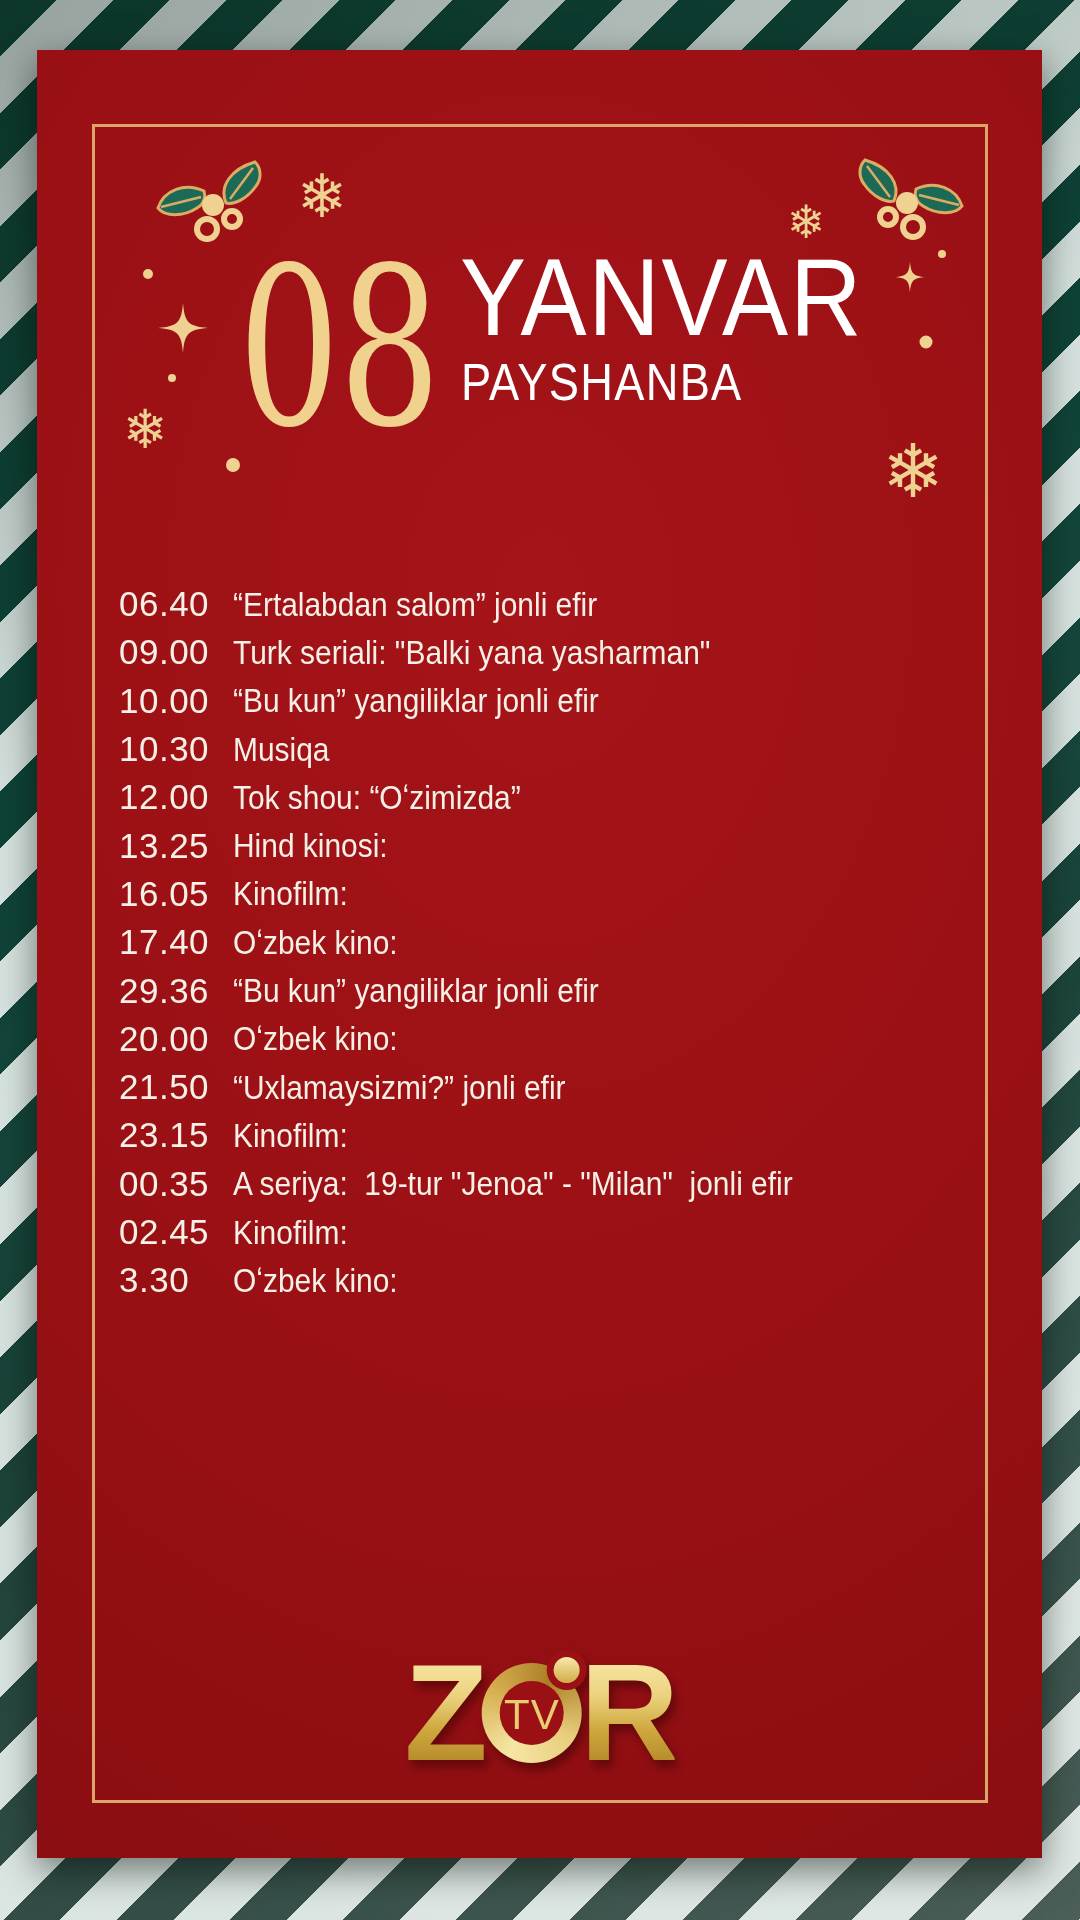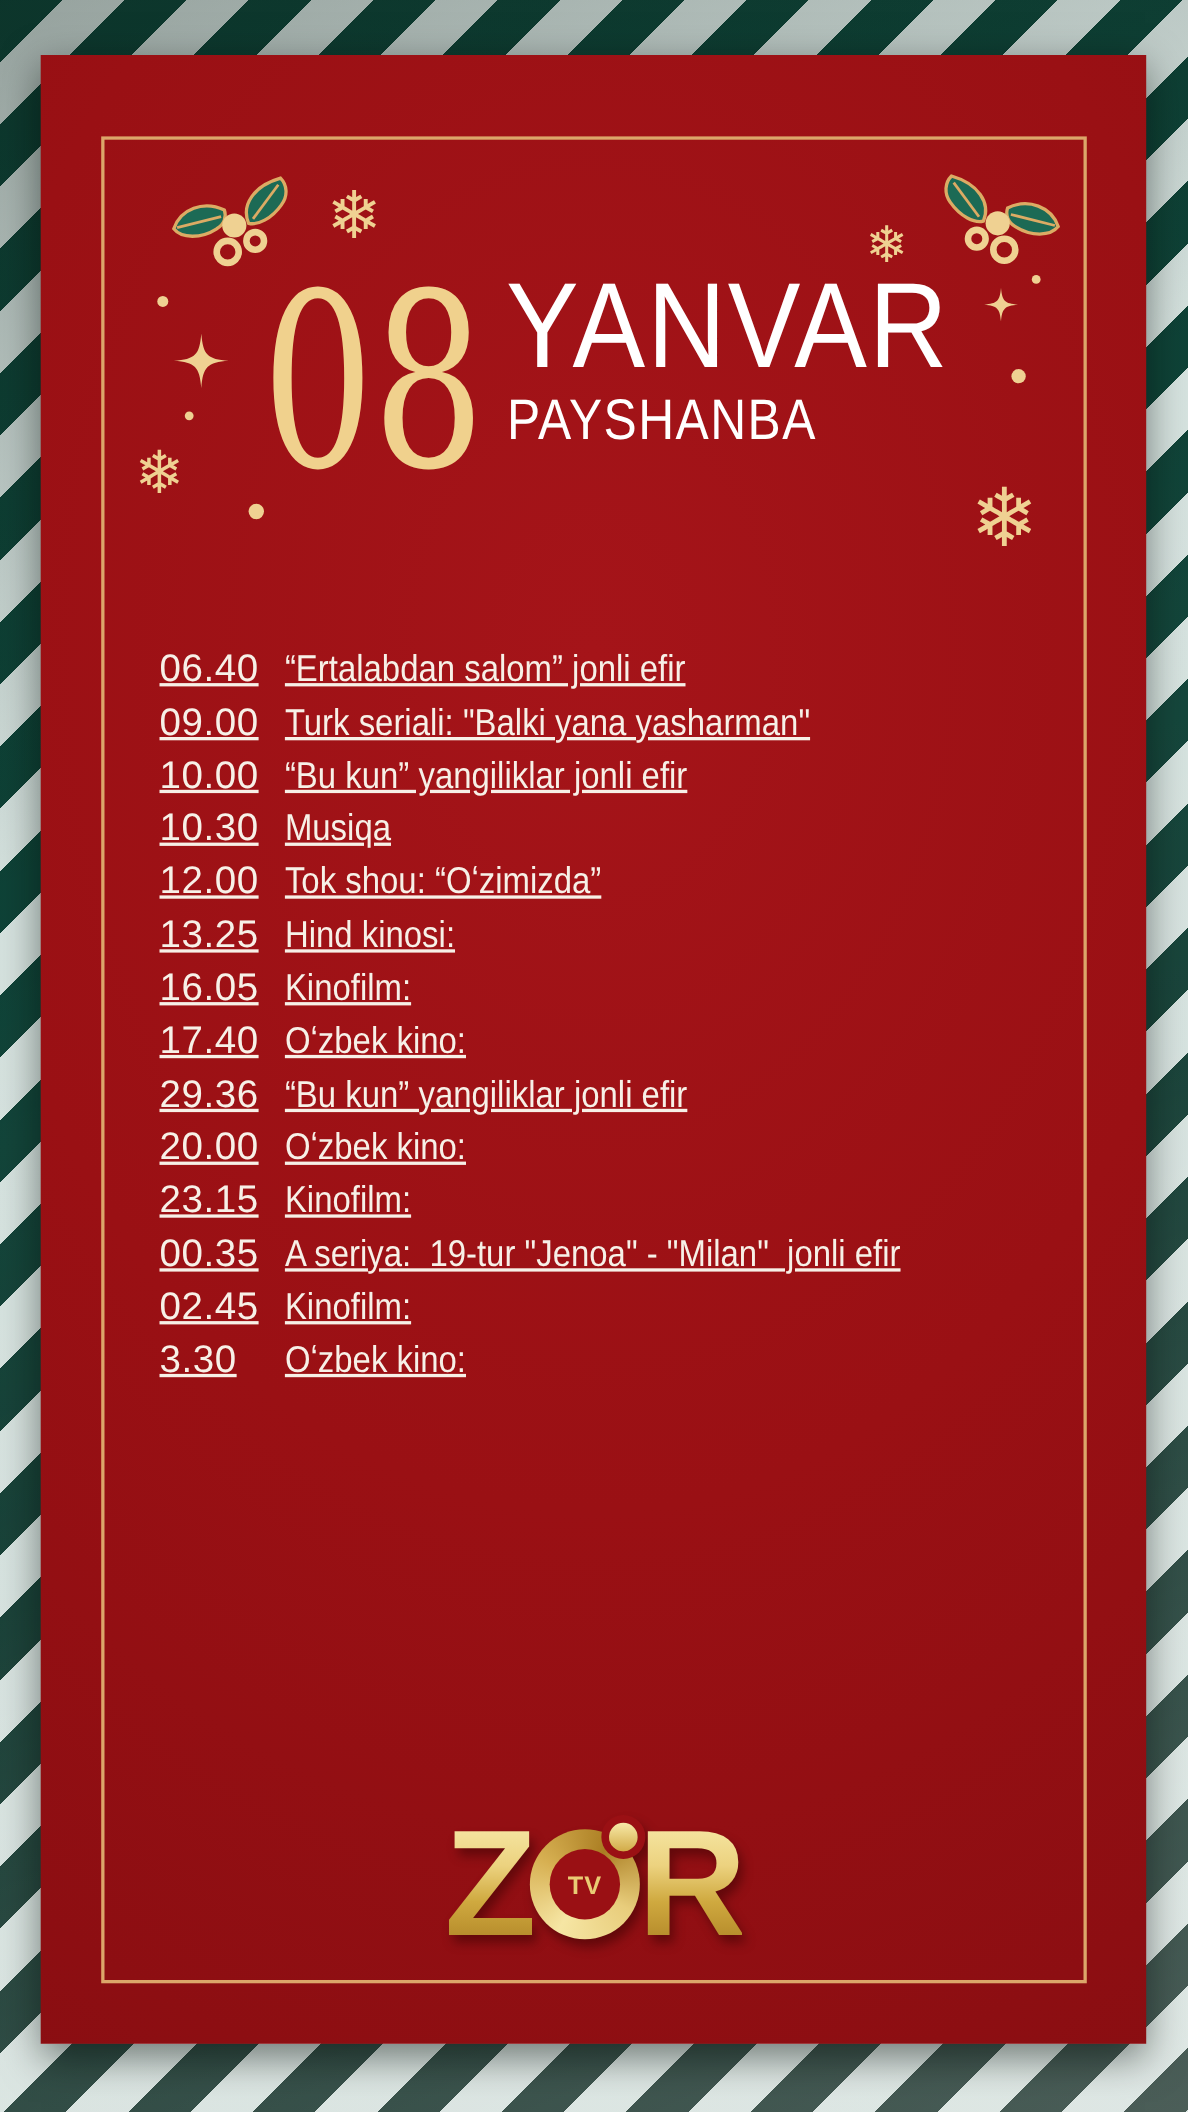--- a/index.html
+++ b/index.html
@@ -36,21 +36,21 @@
     font-size:110px;line-height:1;font-weight:400;letter-spacing:2px;
     transform:scaleX(.90);transform-origin:left top;
   }
   .weekday{
     position:absolute;left:424px;top:306px;color:var(--title-white);
     font-size:52px;line-height:1;font-weight:400;letter-spacing:1.5px;
     transform:scaleX(.87);transform-origin:left top;
   }
   
   .schedule{position:absolute;left:0;top:530px;width:100%;}
-  .row{display:flex;align-items:flex-end;height:48.3px;padding-left:108px;color:var(--text-cream);text-decoration:underline;}
+  .row{display:flex;align-items:center;height:48.3px;padding-left:82px;color:var(--text-cream);}
   .row-time{width:114px;flex:0 0 114px;font-size:35px;letter-spacing:.5px;}
   .row-title{font-size:34px;white-space:pre;transform:scaleX(.88);transform-origin:left center;}
   
   .snow{position:absolute;color:var(--accent-gold);font-family:"DejaVu Sans",sans-serif;
     line-height:1;transform:translate(-50%,-50%);}
   .dot{position:absolute;border-radius:50%;background:var(--accent-gold);transform:translate(-50%,-50%);}
   .sparkle{position:absolute;transform:translate(-50%,-50%);}
   .sparkle path{fill:var(--accent-gold);}
   .holly{position:absolute;width:110px;height:92px;}
   .holly.mirror{transform:scaleX(-1);}
@@ -68,21 +68,21 @@
   }
   .logo-z{margin-right:-2px;}
   .logo-r{margin-left:-2px;}
   .logo-o{position:relative;width:100px;height:100px;flex:0 0 100px;}
   .logo-ring{position:absolute;inset:0;border-radius:50%;
     background:conic-gradient(from 210deg,#f6e6a4,#d7b052,#aa7d22,#e8cd7c,#f6e6a4);}
   .logo-ring::after{content:"";position:absolute;inset:18px;border-radius:50%;background:var(--card-red);}
   .logo-dot{position:absolute;width:26px;height:26px;border-radius:50%;right:2px;top:-6px;
     background:linear-gradient(180deg,#f8eaa9,#d2ab48);box-shadow:0 0 0 7px var(--card-red);}
   .logo-tv{position:absolute;inset:0;display:flex;align-items:center;justify-content:center;
-    font-size:23px;font-weight:700;letter-spacing:1px;color:#e9cb74;padding-top:4px;}
+    font-size:42px;font-weight:400;letter-spacing:1px;color:#e9cb74;padding-top:4px;}
 </style>
 </head>
 <body>
 
 <div class="sheen"></div>
 
 <div class="card">
   <div class="frame"></div>
 
   <svg class="holly" style="left:118px;top:110px;" viewBox="0 0 110 92">
@@ -174,20 +174,24 @@
       <div class="row">
         <span class="row-time">29.36</span>
         <span class="row-title">“Bu kun” yangiliklar jonli efir</span>
       </div>
 
       <div class="row">
         <span class="row-time">20.00</span>
         <span class="row-title">Oʻzbek kino:</span>
       </div>
 
+      <div class="row">
+        <span class="row-time">21.50</span>
+        <span class="row-title">“Uxlamaysizmi?” jonli efir</span>
+      </div>
 
       <div class="row">
         <span class="row-time">23.15</span>
         <span class="row-title">Kinofilm:</span>
       </div>
 
       <div class="row">
         <span class="row-time">00.35</span>
         <span class="row-title">A seriya:  19-tur "Jenoa" - "Milan"  jonli efir</span>
       </div>

